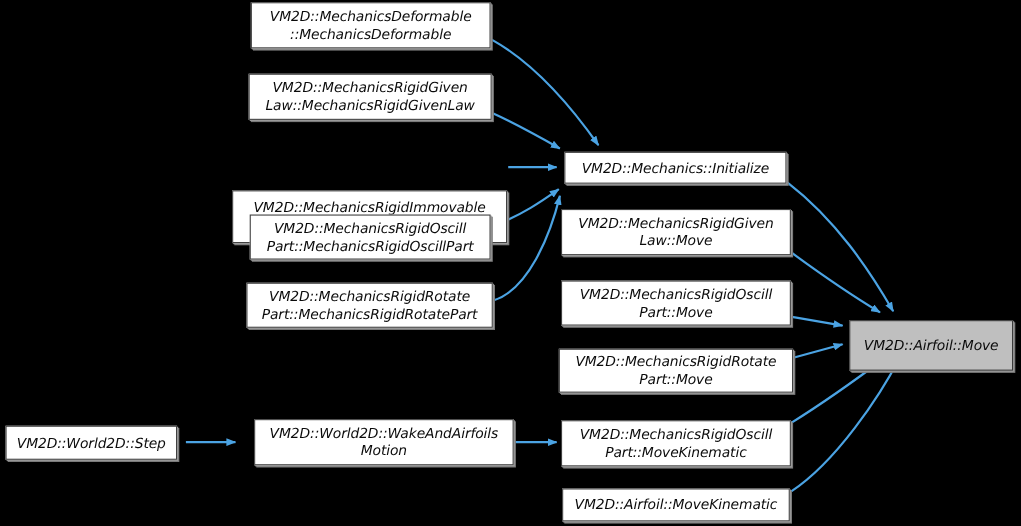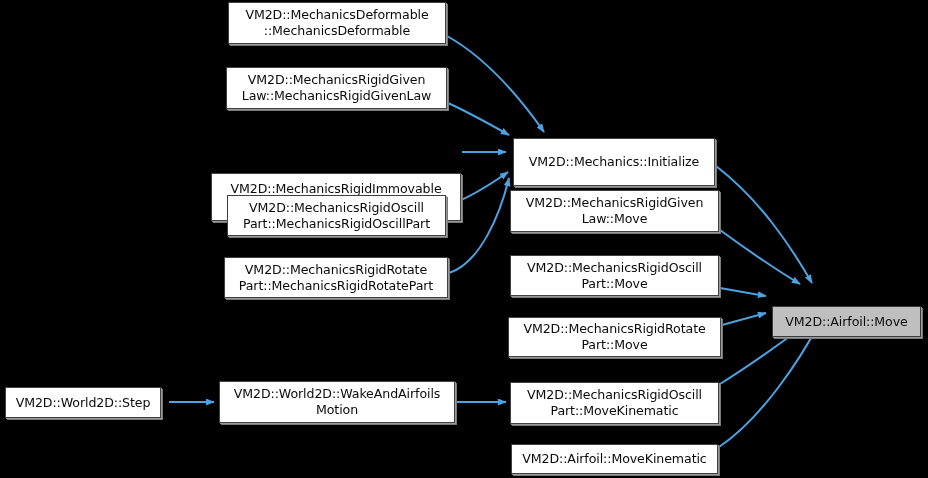--- a/index.html
+++ b/index.html
@@ -33,20 +33,21 @@
     background: #ffffff;
     border: 1px solid #404040;
     box-shadow: 1px 1px 0 0 #9a9a9a, 2px 2px 0 0 #7a7a7a;
     color: #0b0b0b;
     font-size: 12.6px;
     line-height: 1.26;
     letter-spacing: -0.1px;
     white-space: pre-line;
     padding: 0 4px;
     z-index: 5;
+    font-style: italic;
   }
   .node.highlight {
     background: #bfbfbf;
     border: 1px solid #3b3b3b;
   }
 </style>
 </head>
 <body>
 
 <div id="canvas">
@@ -79,28 +80,28 @@
 ::MechanicsDeformable</span></div>
       <div class="node" style="left: 226px; top: 67px; width: 221px; height: 42px;"><span>VM2D::MechanicsRigidGiven
 Law::MechanicsRigidGivenLaw</span></div>
       <div class="node" style="left: 211px; top: 131px; width: 250px; height: 48px; margin-top: 42px;"><span>VM2D::MechanicsRigidImmovable
 ::MechanicsRigidImmovable</span></div>
       <div class="node" style="left: 227px; top: 195px; width: 219px; height: 41px;"><span>VM2D::MechanicsRigidOscill
 Part::MechanicsRigidOscillPart</span></div>
       <div class="node" style="left: 224px; top: 257px; width: 224px; height: 41px;"><span>VM2D::MechanicsRigidRotate
 Part::MechanicsRigidRotatePart</span></div>
       <div class="node" style="left: 5px; top: 387px; width: 156px; height: 31px;"><span>VM2D::World2D::Step</span></div>
-      <div class="node" style="left: 219px; top: 381px; width: 236px; height: 42px;"><span>VM2D::World2D::WakeAndAirfoils
+      <div class="node" style="left: 231px; top: 381px; width: 236px; height: 42px;"><span>VM2D::World2D::WakeAndAirfoils
 Motion</span></div>
-      <div class="node" style="left: 513px; top: 138px; width: 202px; height: 48px;"><span>VM2D::Mechanics::Initialize</span></div>
+      <div class="node" style="left: 513px; top: 138px; width: 202px; height: 29px;"><span>VM2D::Mechanics::Initialize</span></div>
       <div class="node" style="left: 510px; top: 190px; width: 209px; height: 42px;"><span>VM2D::MechanicsRigidGiven
 Law::Move</span></div>
       <div class="node" style="left: 510px; top: 255px; width: 209px; height: 41px;"><span>VM2D::MechanicsRigidOscill
 Part::Move</span></div>
       <div class="node" style="left: 508px; top: 317px; width: 213px; height: 40px;"><span>VM2D::MechanicsRigidRotate
 Part::Move</span></div>
       <div class="node" style="left: 510px; top: 382px; width: 209px; height: 42px;"><span>VM2D::MechanicsRigidOscill
 Part::MoveKinematic</span></div>
       <div class="node" style="left: 511px; top: 444px; width: 207px; height: 30px;"><span>VM2D::Airfoil::MoveKinematic</span></div>
-      <div class="node highlight" style="left: 772px; top: 306px; width: 149px; height: 31px;"><span>VM2D::Airfoil::Move</span></div>
+      <div class="node highlight" style="left: 772px; top: 291px; width: 149px; height: 46px;"><span>VM2D::Airfoil::Move</span></div>
     </div>
 
 </div>
 
 </body></html>

